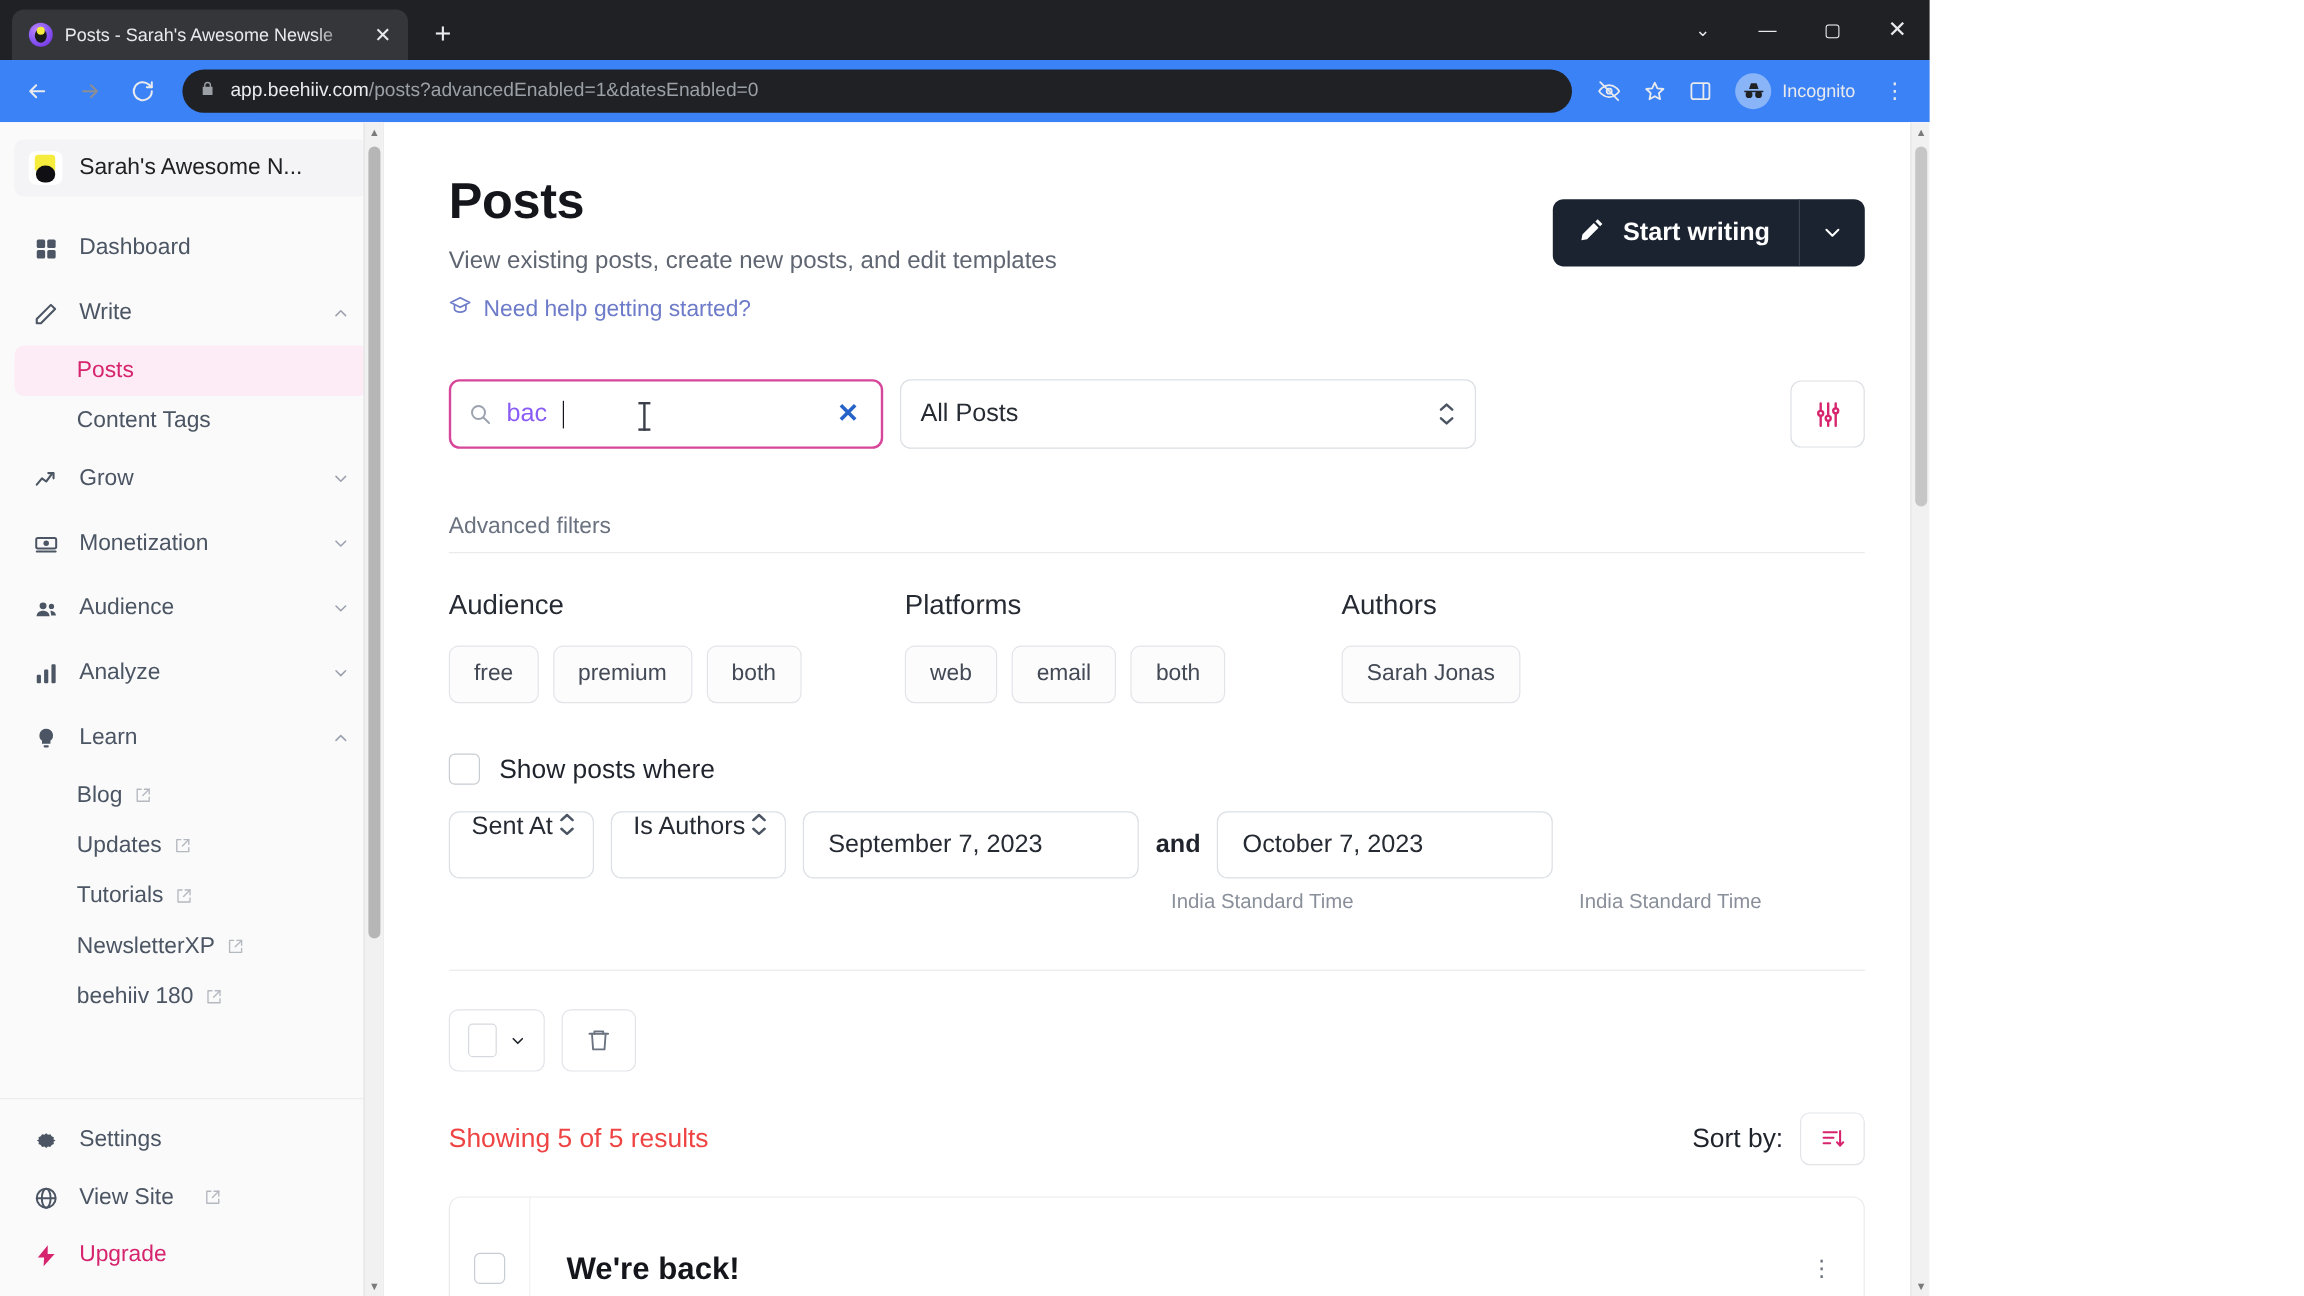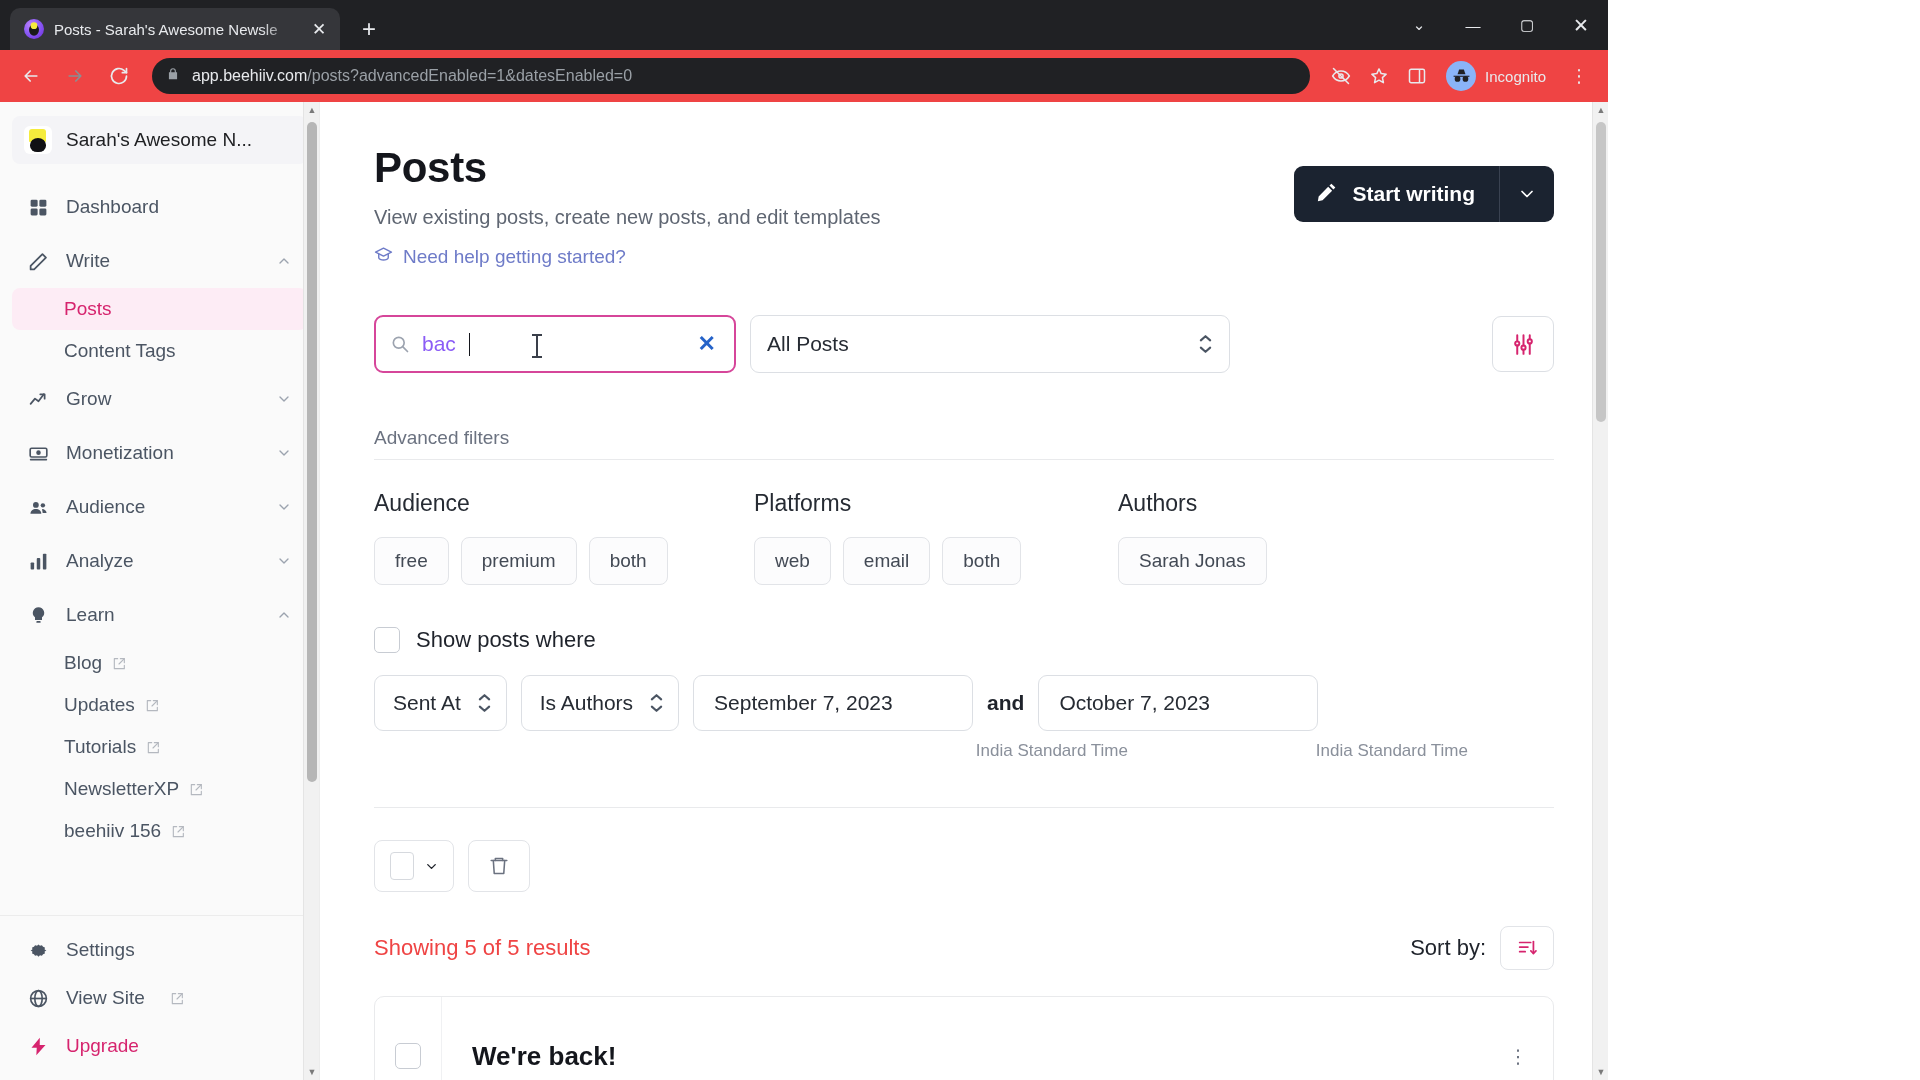--- a/index.html
+++ b/index.html
@@ -43,21 +43,21 @@
     display: flex; align-items: center; justify-content: center; border-radius: 50%;
   }
   .winctl { position: absolute; right: 0; top: 0; height: 50px; display: flex; align-items: center; }
   .winctl div {
     width: 54px; height: 50px; display: flex; align-items: center; justify-content: center;
     color: #e8eaed; font-size: 15px;
   }
   .winctl .wc-close { font-size: 19px; }
 
   .toolbar {
-    height: 52px; background: #ef4444; display: flex; align-items: center;
+    height: 52px; background: #3b82f6; display: flex; align-items: center;
     padding: 0 12px; gap: 6px; flex: 0 0 52px;
   }
   .navbtn {
     width: 38px; height: 38px; border-radius: 50%; display: flex;
     align-items: center; justify-content: center; color: #e8eaed;
   }
   .navbtn svg { width: 20px; height: 20px; fill: none; stroke: #e8eaed; stroke-width: 2; }
   .navbtn.disabled svg { stroke: #8b8e92; }
   .omnibox {
     flex: 1; height: 36px; background: #202124; border-radius: 18px;
@@ -215,21 +215,21 @@
     font-size: 19px; color: #434a55;
   }
 
   .showrow { display: flex; align-items: center; gap: 16px; margin-top: 42px; }
   .cbox { width: 26px; height: 26px; border: 1.5px solid #c8ccd3; border-radius: 5px; background: #fff; }
   .showrow .lbl { font-size: 22px; color: #1f232b; }
 
   .daterow { display: flex; align-items: center; gap: 14px; margin-top: 22px; }
   .dsel {
     height: 56px; border: 1px solid #dcdfe4; border-radius: 9px; background: #fff;
-    display: flex; align-items: center; padding: 0 14px 0 18px; gap: 16px;
+    display: flex; padding: 0 14px 0 18px; gap: 4px;
   }
   .dsel .dv { font-size: 21px; color: #262b33; white-space: nowrap; }
   .dfield {
     height: 56px; border: 1px solid #dcdfe4; border-radius: 9px; background: #fff;
     display: flex; align-items: center; padding: 0 20px; font-size: 21px; color: #262b33;
   }
   .and-word { font-size: 21px; color: #1f232b; font-weight: 600; }
   .tzrow { display: flex; margin-top: 10px; }
   .tz { font-size: 17px; color: #8a909b; text-align: right; }
 
@@ -520,21 +520,21 @@
           <span>NewsletterXP</span>
           <span class="ext-ico">
             <svg viewBox="0 0 24 24" stroke-linecap="round" stroke-linejoin="round">
                 <path d="M10 4H5v15h15v-5"></path>
                 <path d="M14 4h6v6"></path>
                 <path d="M20 4l-8 8"></path>
               </svg>
           </span>
         </div>
         <div class="subitem">
-          <span>beehiiv 156</span>
+          <span>beehiiv 180</span>
           <span class="ext-ico">
             <svg viewBox="0 0 24 24" stroke-linecap="round" stroke-linejoin="round">
                 <path d="M10 4H5v15h15v-5"></path>
                 <path d="M14 4h6v6"></path>
                 <path d="M20 4l-8 8"></path>
               </svg>
           </span>
         </div>
       </div>
 

